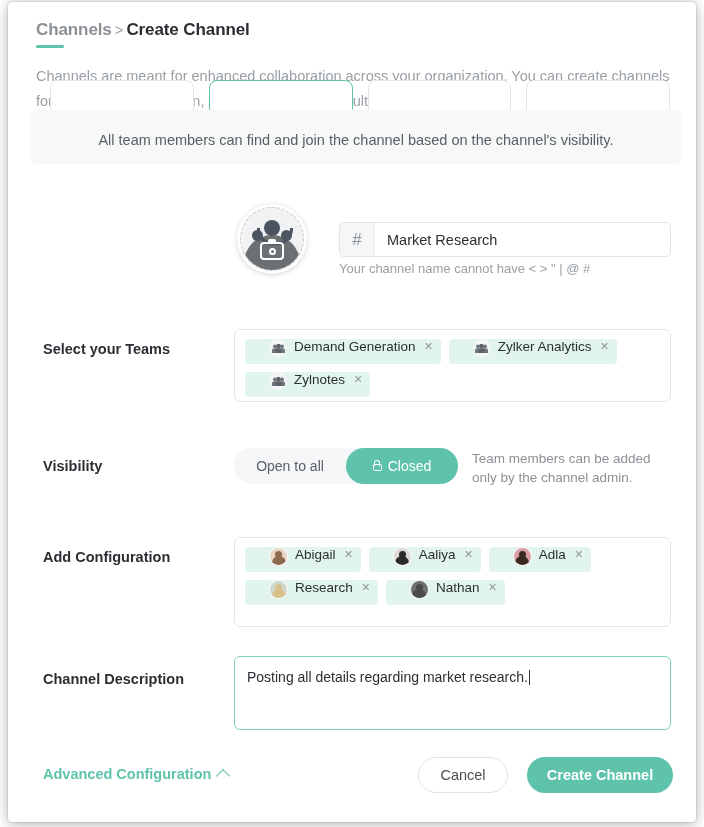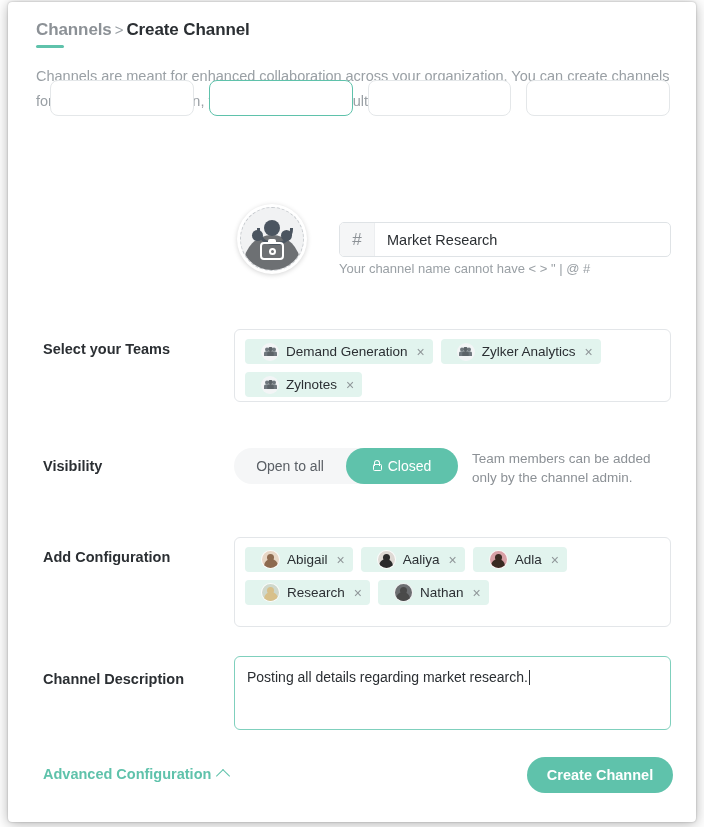--- a/index.html
+++ b/index.html
@@ -272,25 +272,24 @@
     background: #ffffff;
     box-sizing: border-box;
     padding: 9px 10px;
     display: flex;
     flex-wrap: wrap;
     align-content: flex-start;
     gap: 8px 8px;
   }
   .chip {
     display: inline-flex;
-    align-items: center;
     background: #e2f4ee;
     border-radius: 4px;
     height: 25px;
-    padding: 0 8px 0 16px;
+    padding: 0 8px 0 24px;
     font-size: 13.5px;
     color: #2b2f33;
     white-space: nowrap;
   }
   .chip-x {
     margin-left: 9px;
     color: #8f9699;
     font-size: 14px;
     line-height: 1;
     font-weight: 300;
@@ -492,20 +491,23 @@
 
   <div class="intro">Channels are meant for enhanced collaboration across your organization. You can create channels for the entire organization, your team or across multiple teams.</div>
 
   <div class="tabrow">
     <div class="tabcard"></div>
     <div class="tabcard selected"></div>
     <div class="tabcard"></div>
     <div class="tabcard"></div>
   </div>
 
+  <div class="banner">
+    <div class="banner-text">All team members can find and join the channel based on the channel's visibility.</div>
+  </div>
 
 
   <div class="avatar-wrap">
     <div class="avatar-inner">
       <div class="sil-body"></div>
       <div class="sil-yoke"></div>
       <div class="sil-head"></div>
       <div class="sil-arm-l"></div>
       <div class="sil-arm-r"></div>
       <div class="cam-icon"></div>
@@ -620,15 +622,16 @@
 
   <div class="row-label" style="top:669px">Channel Description</div>
   <div class="desc-box">
     <span class="desc-text">Posting all details regarding market research.</span><span class="caret"></span>
   </div>
 
   <div class="adv">
     <span>Advanced Configuration</span>
     <span class="chev-up"></span>
   </div>
+  <button class="btn-cancel">Cancel</button>
   <button class="btn-create">Create Channel</button>
 
 </div>
 
 </body></html>

